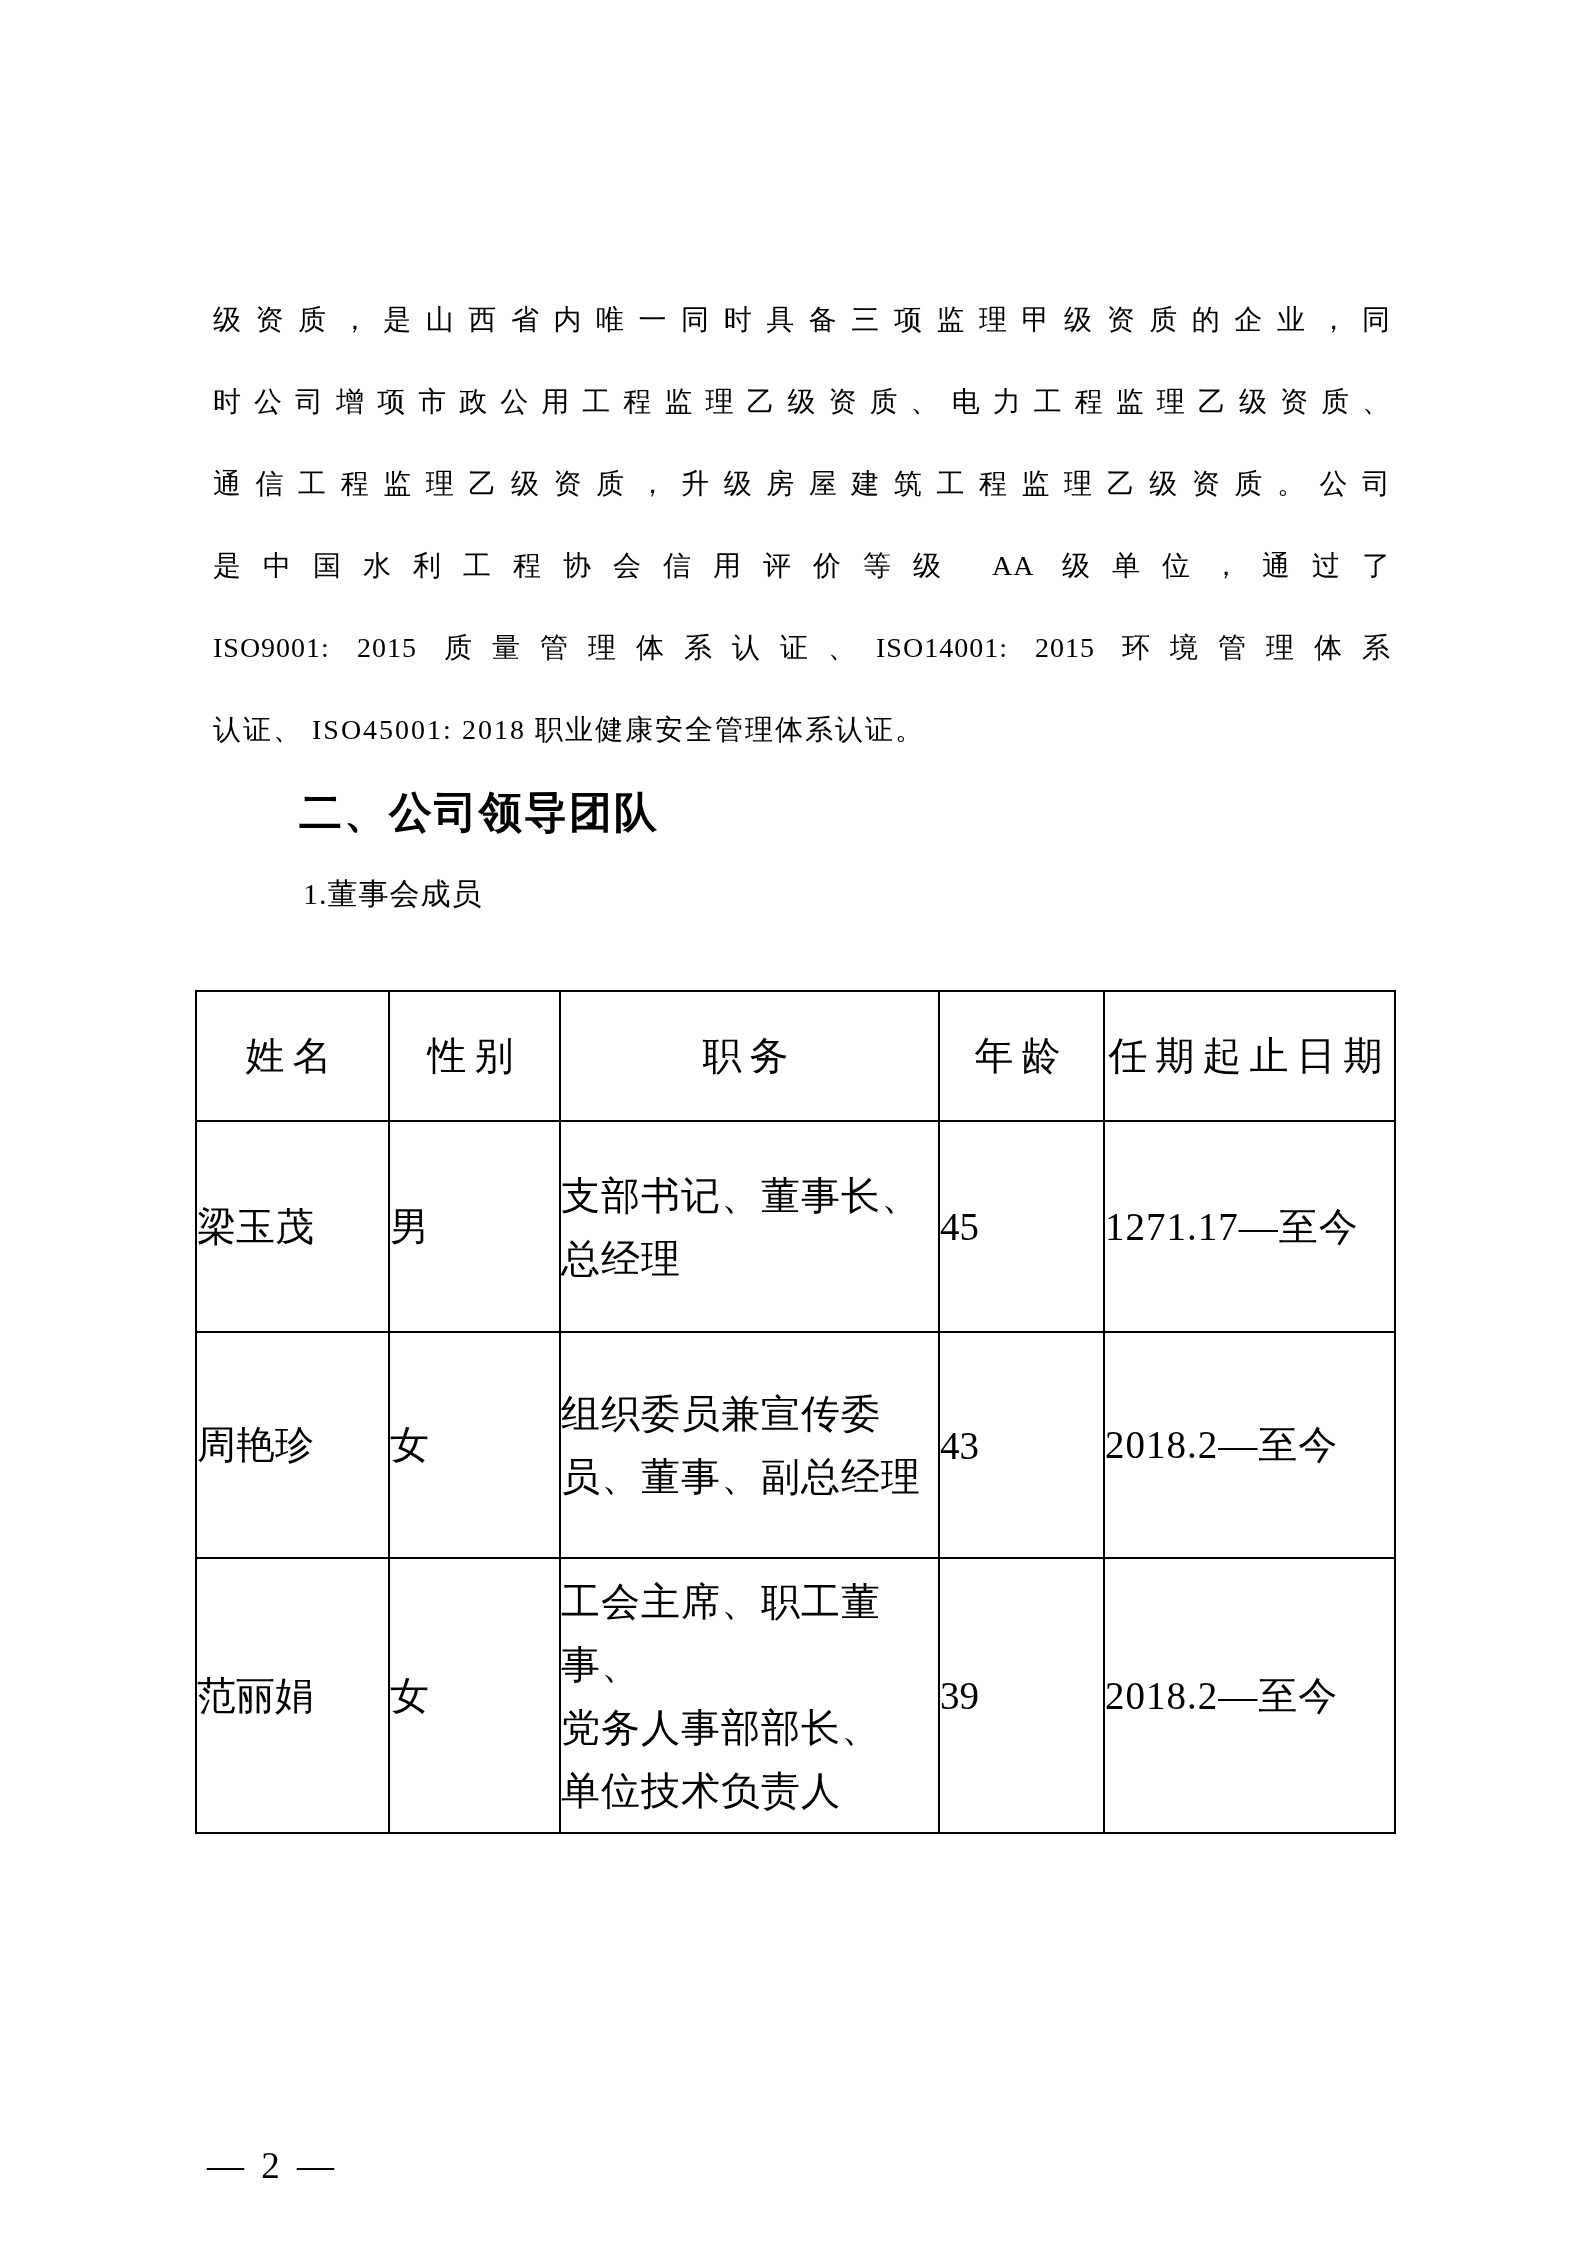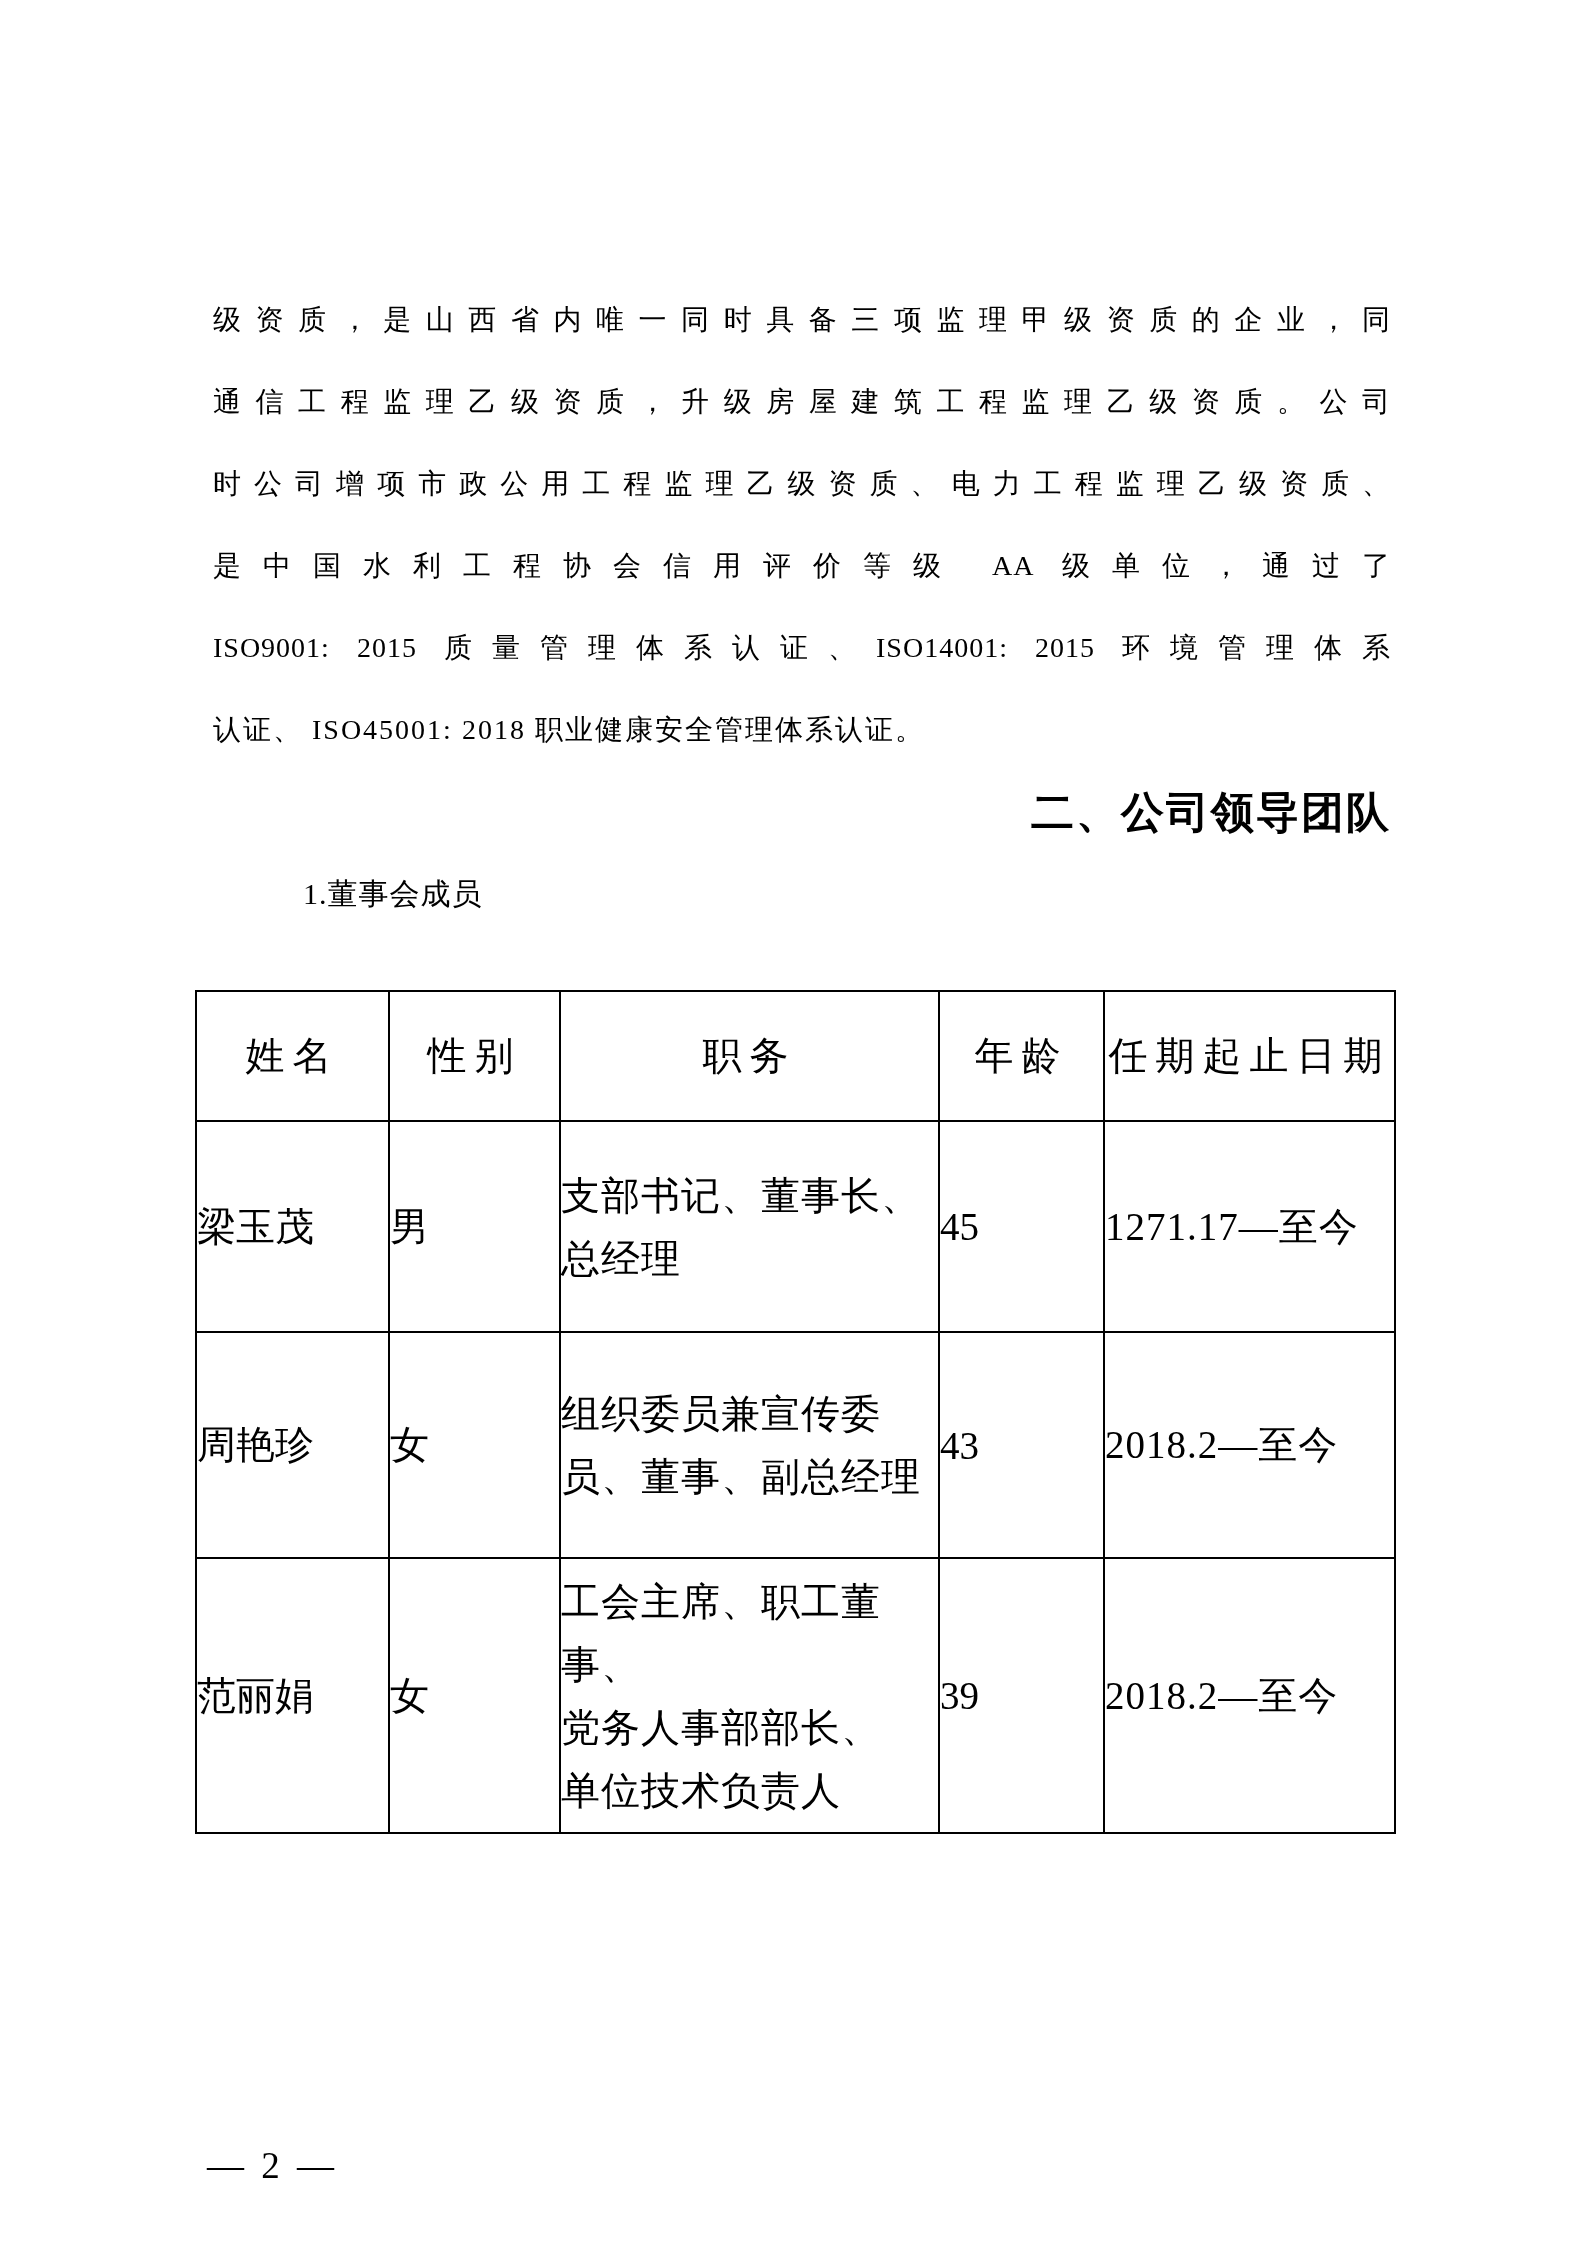--- a/index.html
+++ b/index.html
@@ -36,21 +36,20 @@
     letter-spacing: 2px;
   }
   .heading {
     font-family: "Liberation Sans", "DejaVu Sans", sans-serif;
     font-weight: bold;
     font-size: 43px;
     line-height: 82px;
     height: 82px;
     padding-left: 86px;
     letter-spacing: 2px;
-    text-align: right;
   }
   .subheading {
     font-size: 30px;
     line-height: 82px;
     height: 82px;
     padding-left: 90px;
     letter-spacing: 1px;
   }
   table.board {
     position: absolute;
@@ -88,22 +87,22 @@
     letter-spacing: 4px;
   }
 </style>
 </head>
 <body>
 
 <div class="page">
 
   <div class="textblock">
     <div class="bodyline">级资质，是山西省内唯一同时具备三项监理甲级资质的企业，同</div>
+    <div class="bodyline">时公司增项市政公用工程监理乙级资质、电力工程监理乙级资质、</div>
     <div class="bodyline">通信工程监理乙级资质，升级房屋建筑工程监理乙级资质。公司</div>
-    <div class="bodyline">时公司增项市政公用工程监理乙级资质、电力工程监理乙级资质、</div>
     <div class="bodyline">是中国水利工程协会信用评价等级 AA 级单位，通过了</div>
     <div class="bodyline">ISO9001: 2015 质量管理体系认证、ISO14001: 2015 环境管理体系</div>
     <div class="bodyline lastline">认证、 ISO45001: 2018 职业健康安全管理体系认证。</div>
     <div class="heading">二、公司领导团队</div>
     <div class="subheading">1.董事会成员</div>
   </div>
 
   <table class="board">
     <colgroup>
       <col style="width:193px">

